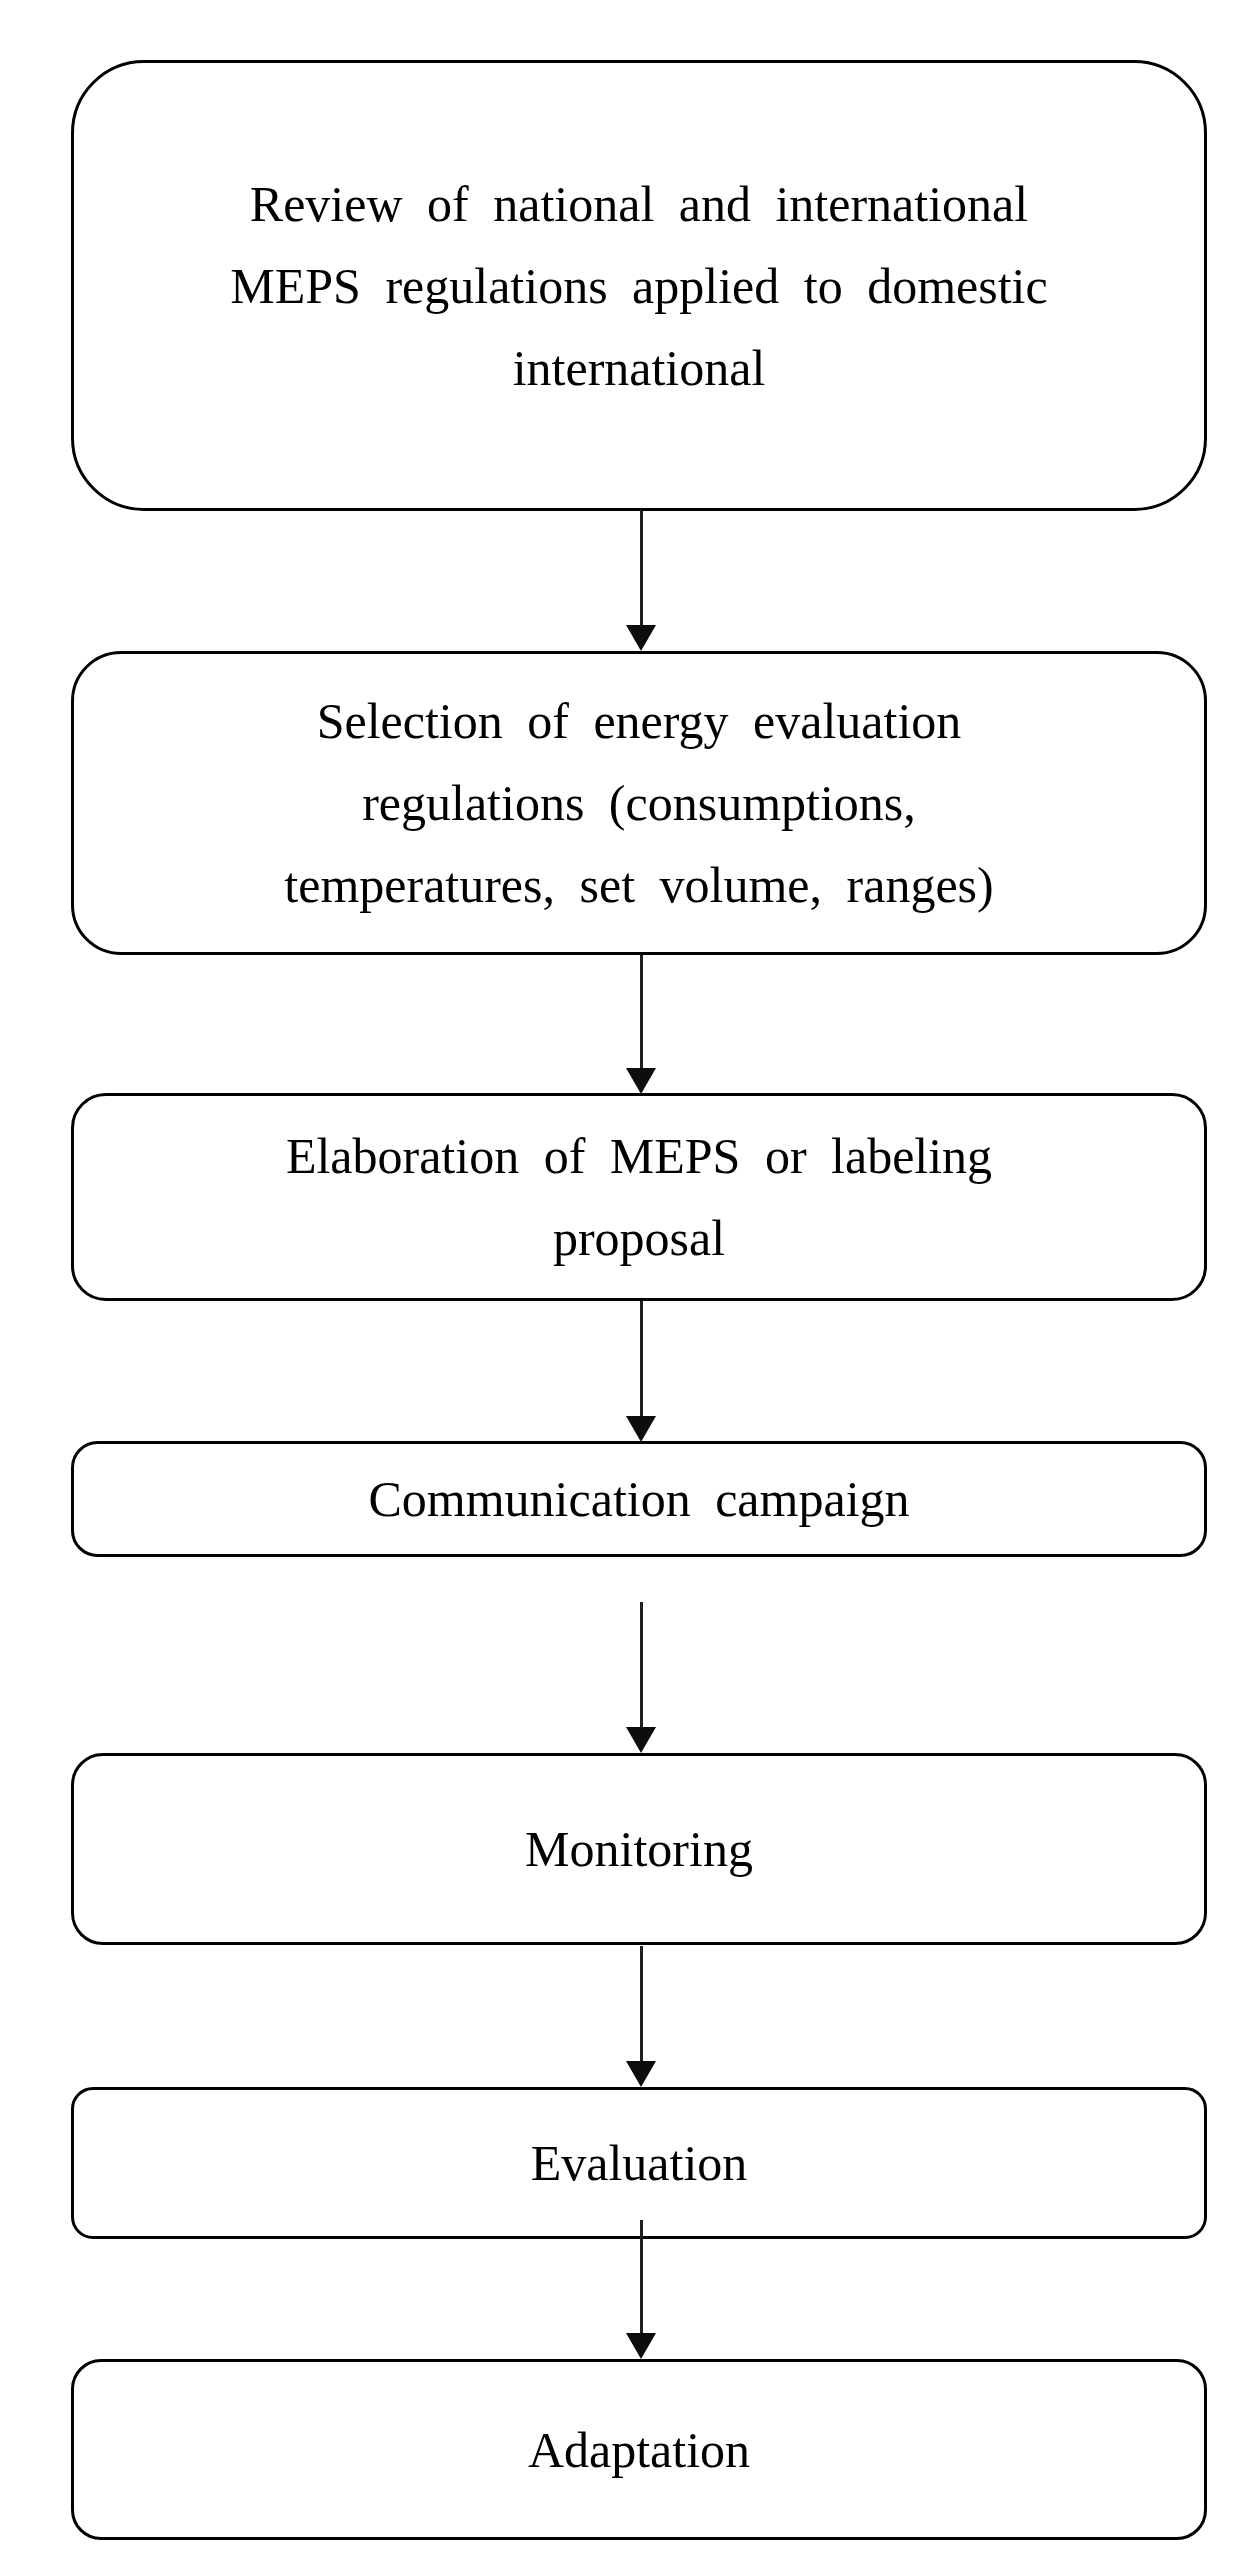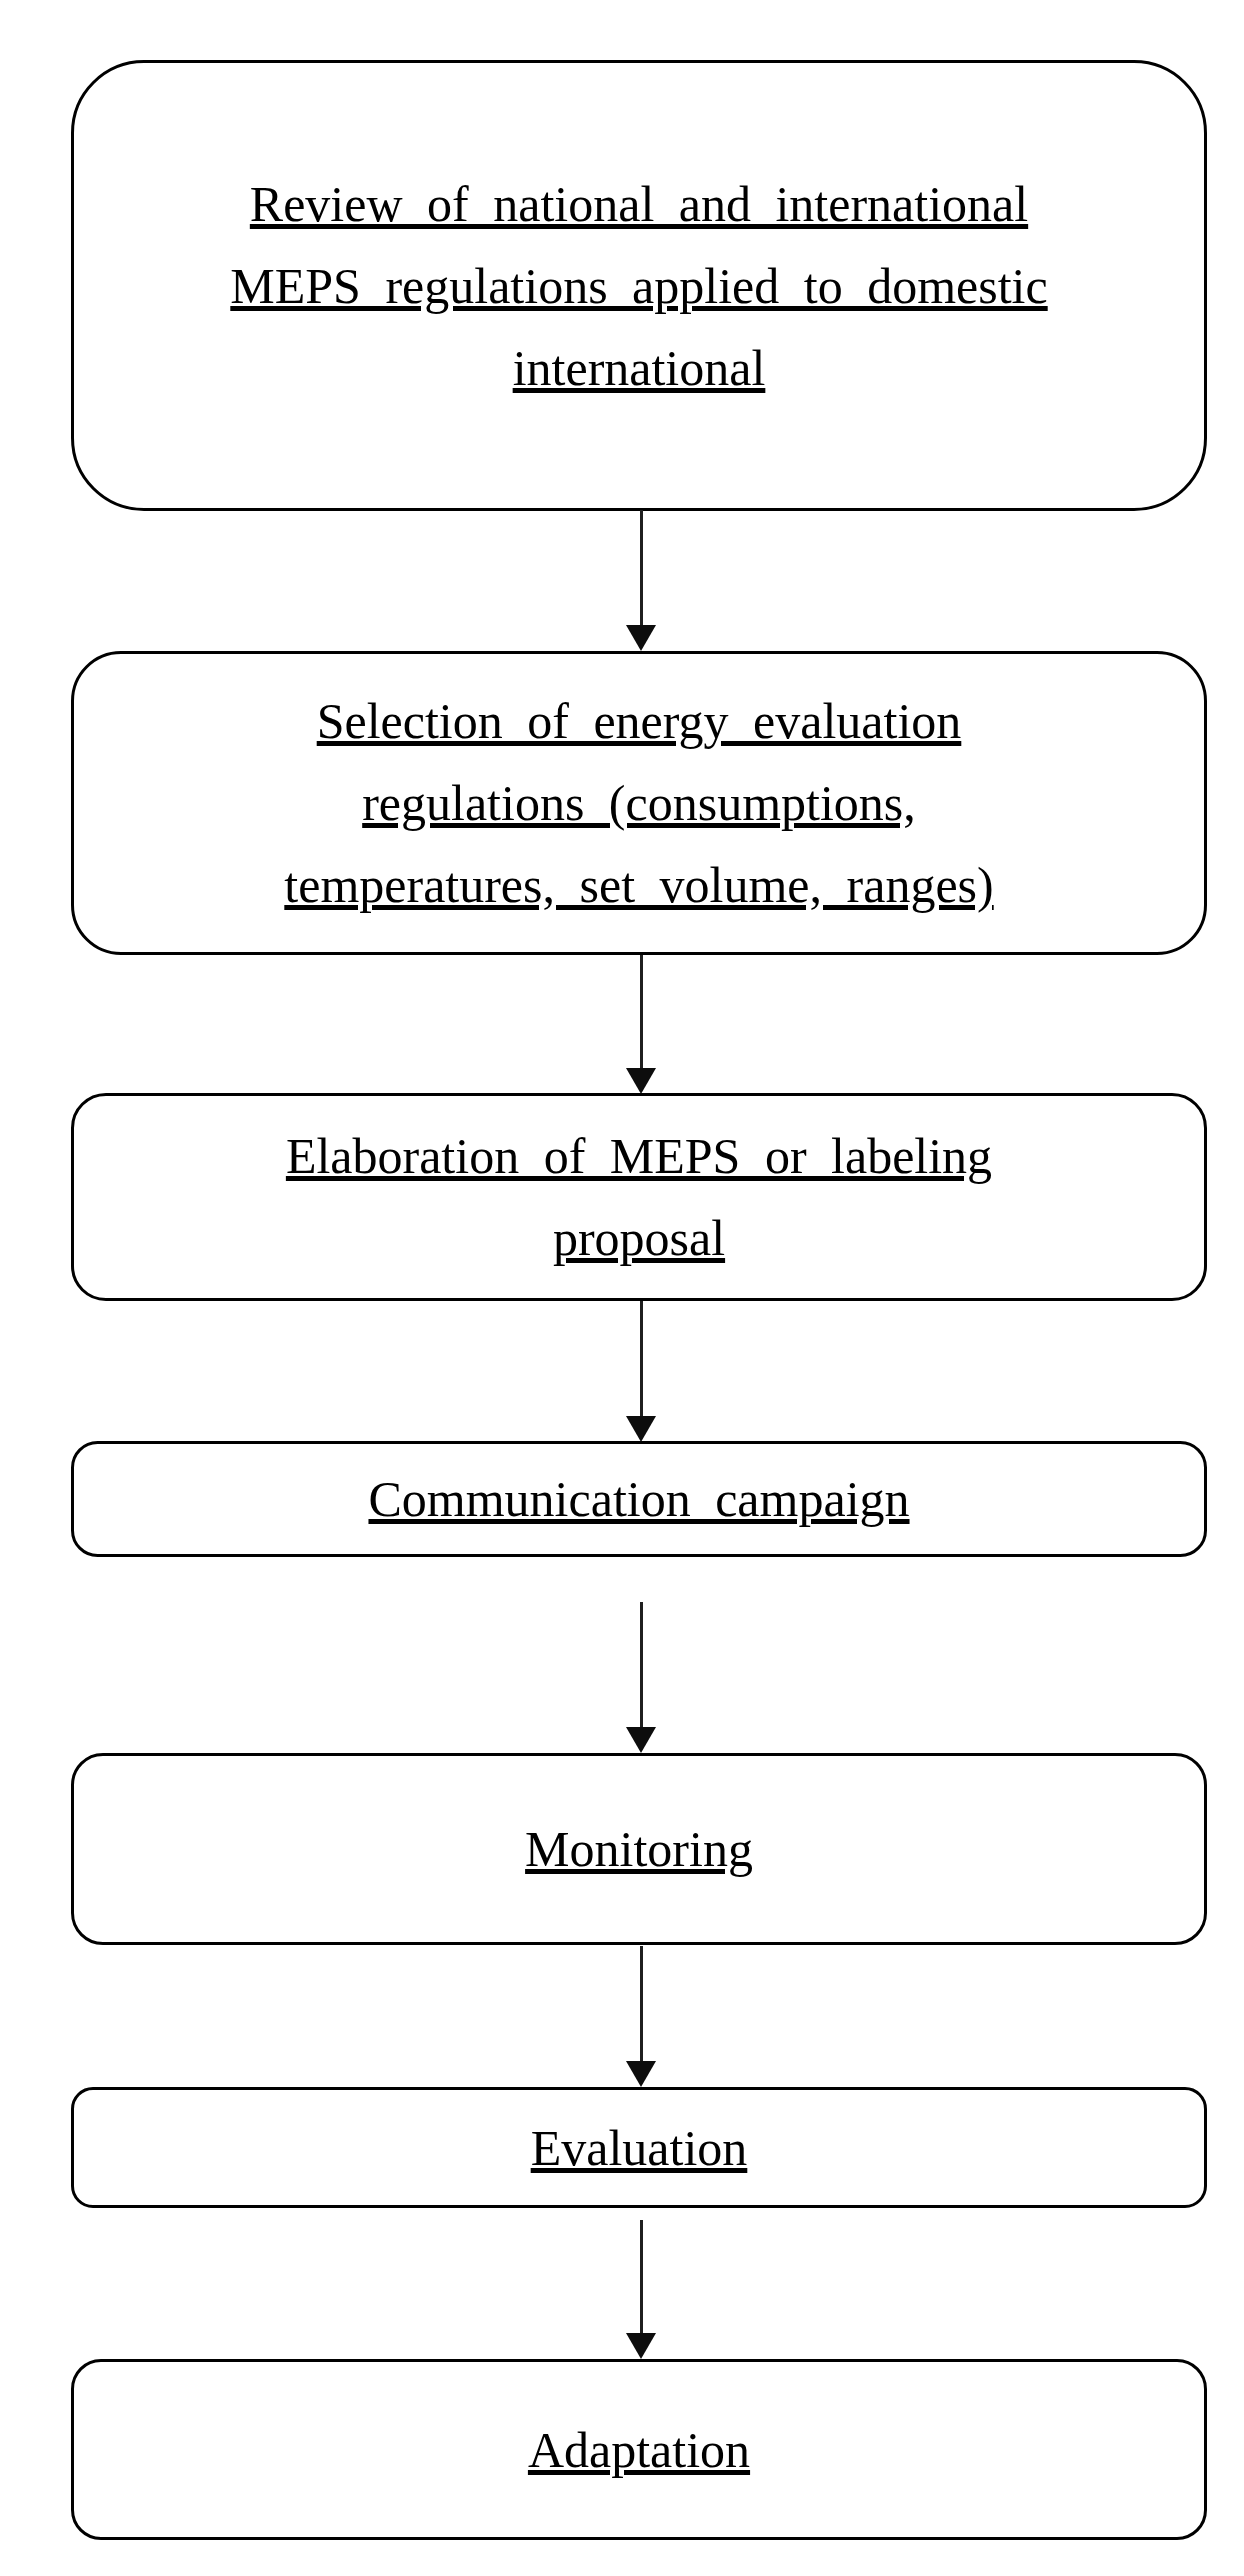--- a/index.html
+++ b/index.html
@@ -25,29 +25,29 @@
     display: flex;
     flex-direction: column;
     align-items: center;
     justify-content: center;
     text-align: center;
     color: #000000;
     font-size: 50px;
     line-height: 82px;
     word-spacing: 0.24em;
   }
-  .step .line { white-space: nowrap; text-decoration: underline; }
+  .step .line { white-space: nowrap; }
 
   
   .b1 { top: 60px;   height: 451px; border-radius: 73px; }
   .b2 { top: 651px;  height: 304px; border-radius: 50px; }
   .b3 { top: 1093px; height: 208px; border-radius: 35px; }
   .b4 { top: 1441px; height: 116px; border-radius: 26.6px; }
   .b5 { top: 1753px; height: 192px; border-radius: 32px; }
-  .b6 { top: 2087px; height: 121px; border-radius: 22px; }
+  .b6 { top: 2087px; height: 152px; border-radius: 22px; }
   .b7 { top: 2359px; height: 181px; border-radius: 30px; }
 
   .arrow { position: absolute; left: 0; top: 0; width: 0; height: 0; }
   .arrow-shaft {
     position: absolute;
     left: 640px;
     width: 2.7px;
     background: #1f1f1f;
   }
   .arrow-head {

